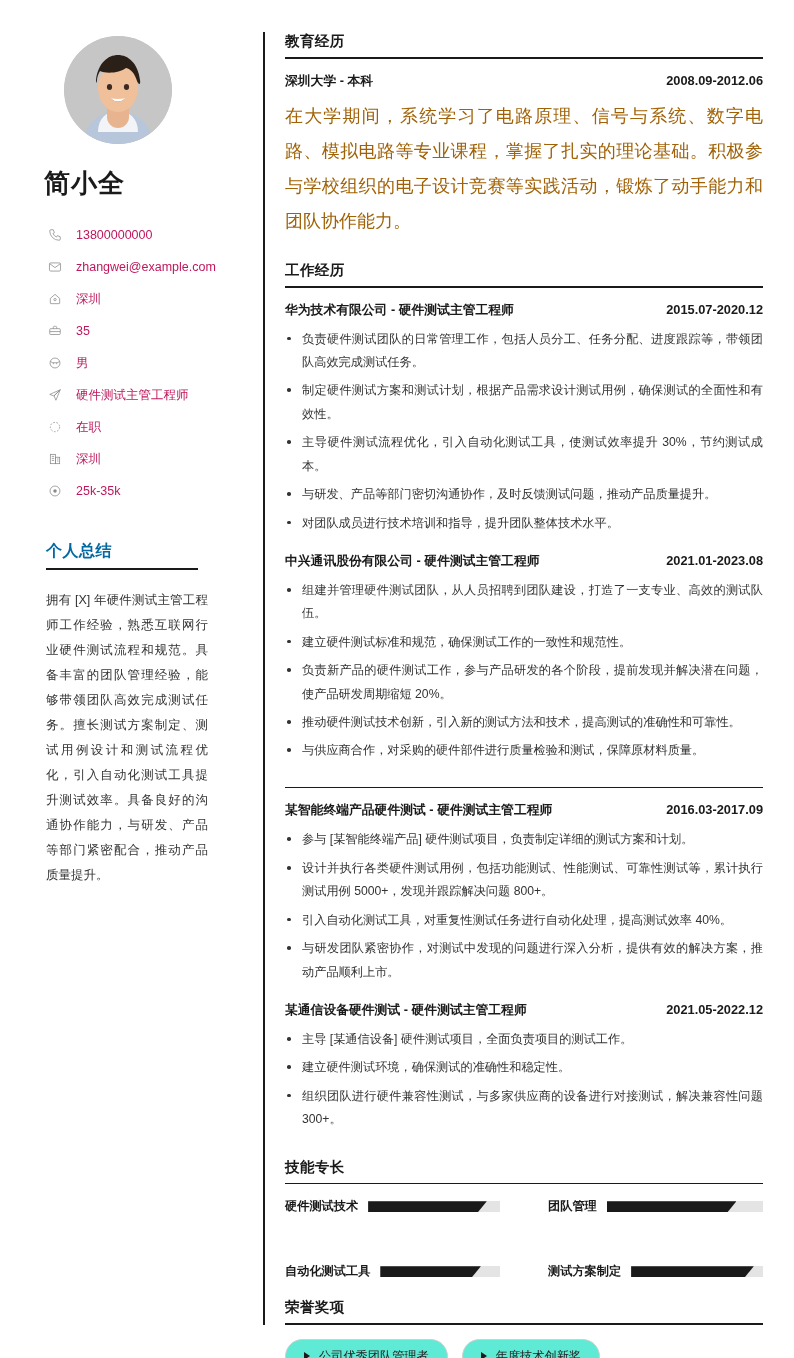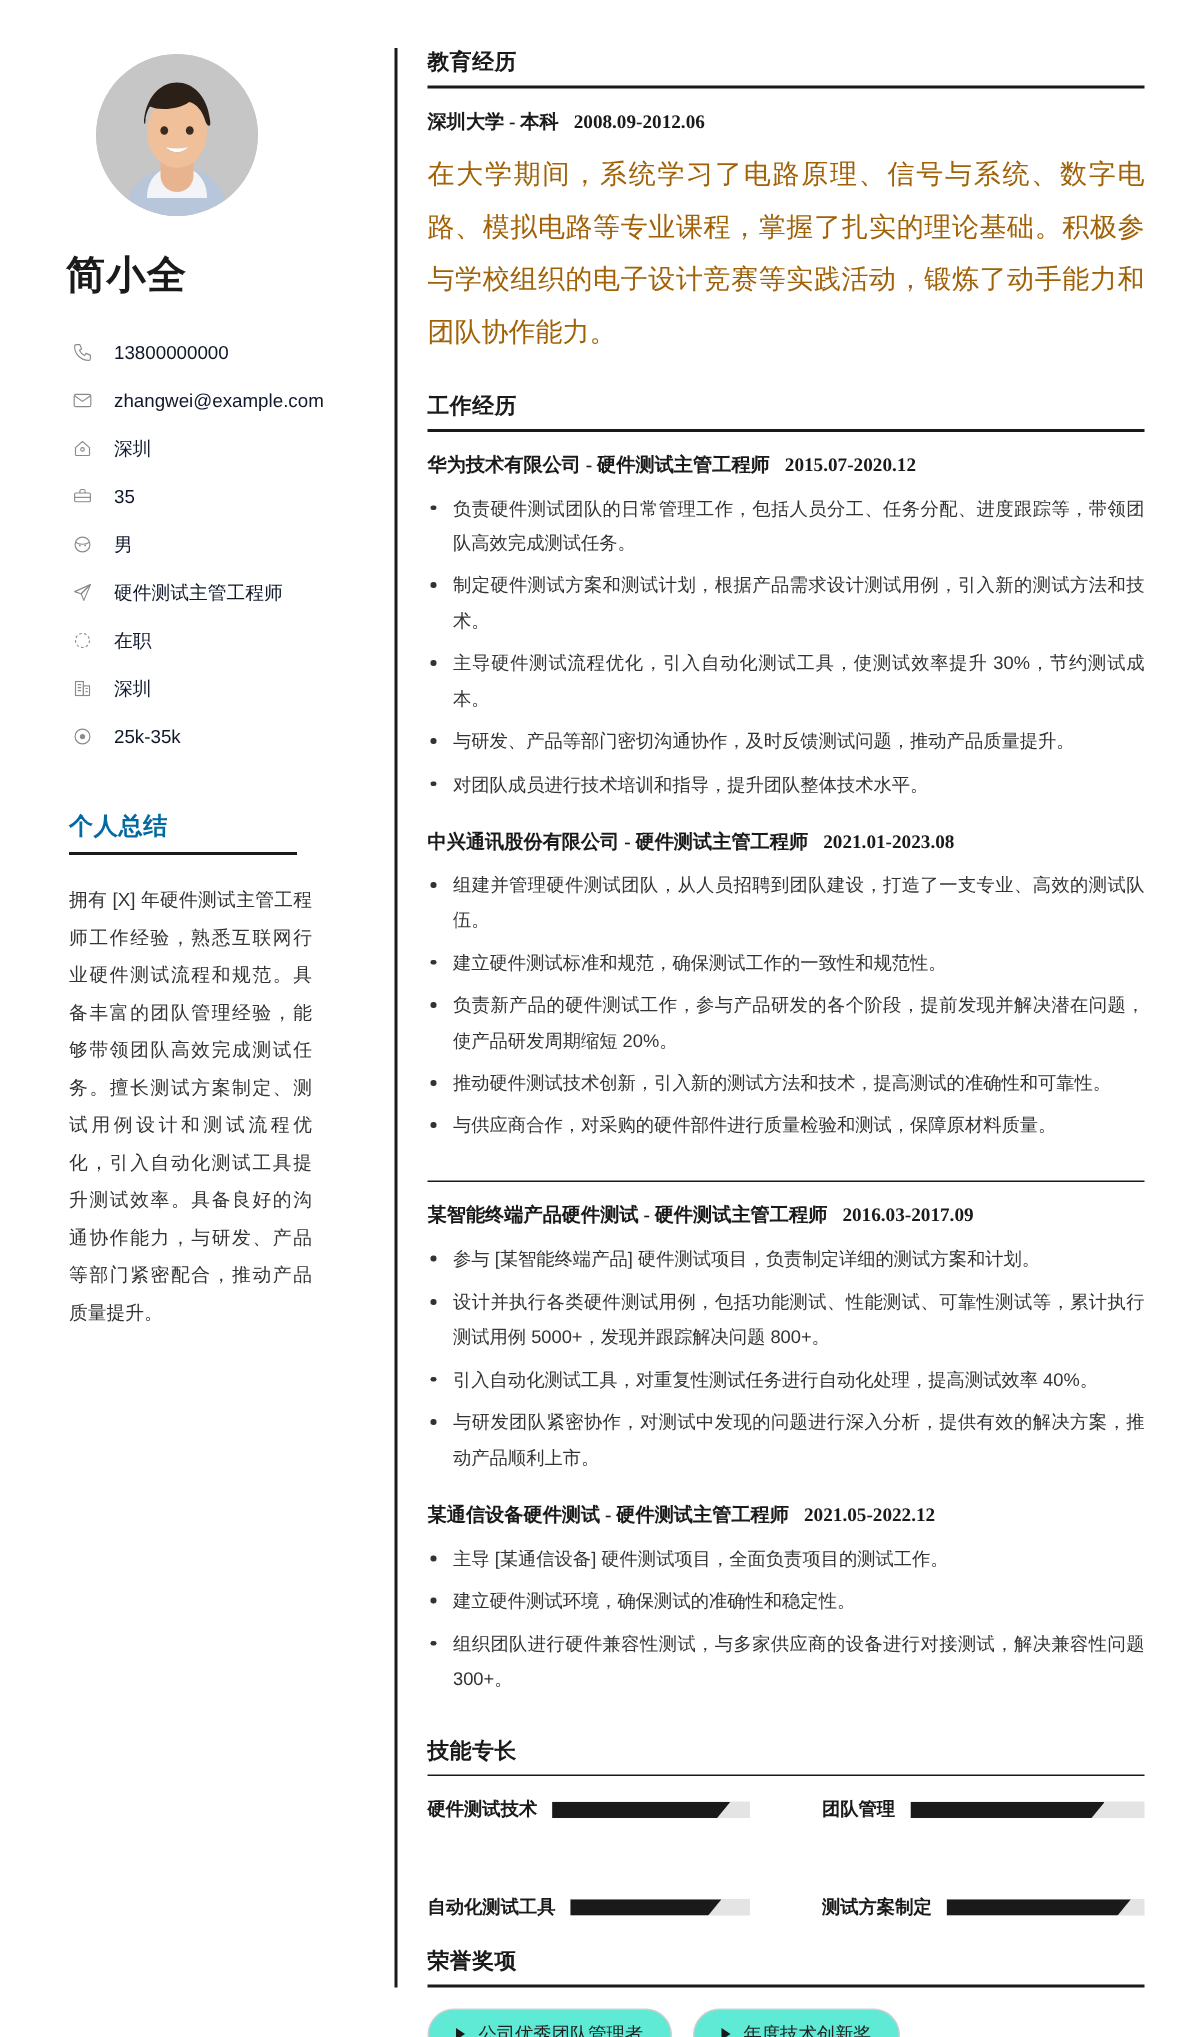--- a/index.html
+++ b/index.html
@@ -76,21 +76,21 @@
     flex: 0 0 18px;
     margin-right: 12px;
     color: #8a8a8a;
     display: flex;
     align-items: center;
     justify-content: center;
   }
   .contact-ico svg { width: 14px; height: 14px; stroke: #8a8a8a; fill: none; stroke-width: 1.3; }
   .contact-txt {
     font-size: 12.5px;
-    color: #0f172a;
+    color: #be185d;
     line-height: 1.3;
   }
 
   .left-section-title {
     margin-top: 36px;
     margin-left: 24px;
     font-size: 16px;
     font-weight: bold;
     color: #0369a1;
     letter-spacing: 0.5px;
@@ -130,23 +130,23 @@
   .sec-rule {
     height: 1.6px;
     background: #1a1a1a;
     width: 100%;
     margin-bottom: 14px;
   }
 
   .entry { margin-bottom: 14px; }
   .entry-head {
     display: flex;
+    justify-content: space-between;
     align-items: baseline;
     margin-bottom: 9px;
-    font-family: Liberation Serif, serif;
   }
   .entry-title {
     font-size: 12.8px;
     font-weight: bold;
     color: #1a1a1a;
   }
   .entry-date {
     font-size: 12.8px;
     font-weight: bold;
     color: #1a1a1a;
@@ -395,21 +395,21 @@
       <div class="sec-head">工作经历</div>
       <div class="sec-rule"></div>
 
       <div class="entry">
         <div class="entry-head">
           <span class="entry-title">华为技术有限公司 - 硬件测试主管工程师</span>
           <span class="entry-date">2015.07-2020.12</span>
         </div>
         <ul class="bullets">
           <li>负责硬件测试团队的日常管理工作，包括人员分工、任务分配、进度跟踪等，带领团队高效完成测试任务。</li>
-          <li>制定硬件测试方案和测试计划，根据产品需求设计测试用例，引入新的测试方法和技术。</li>
+          <li>制定硬件测试方案和测试计划，根据产品需求设计测试用例，确保测试的全面性和有效性。</li>
           <li>主导硬件测试流程优化，引入自动化测试工具，使测试效率提升 30%，节约测试成本。</li>
           <li>与研发、产品等部门密切沟通协作，及时反馈测试问题，推动产品质量提升。</li>
           <li>对团队成员进行技术培训和指导，提升团队整体技术水平。</li>
         </ul>
       </div>
 
       <div class="entry" style="margin-top:18px">
         <div class="entry-head">
           <span class="entry-title">中兴通讯股份有限公司 - 硬件测试主管工程师</span>
           <span class="entry-date">2021.01-2023.08</span>

